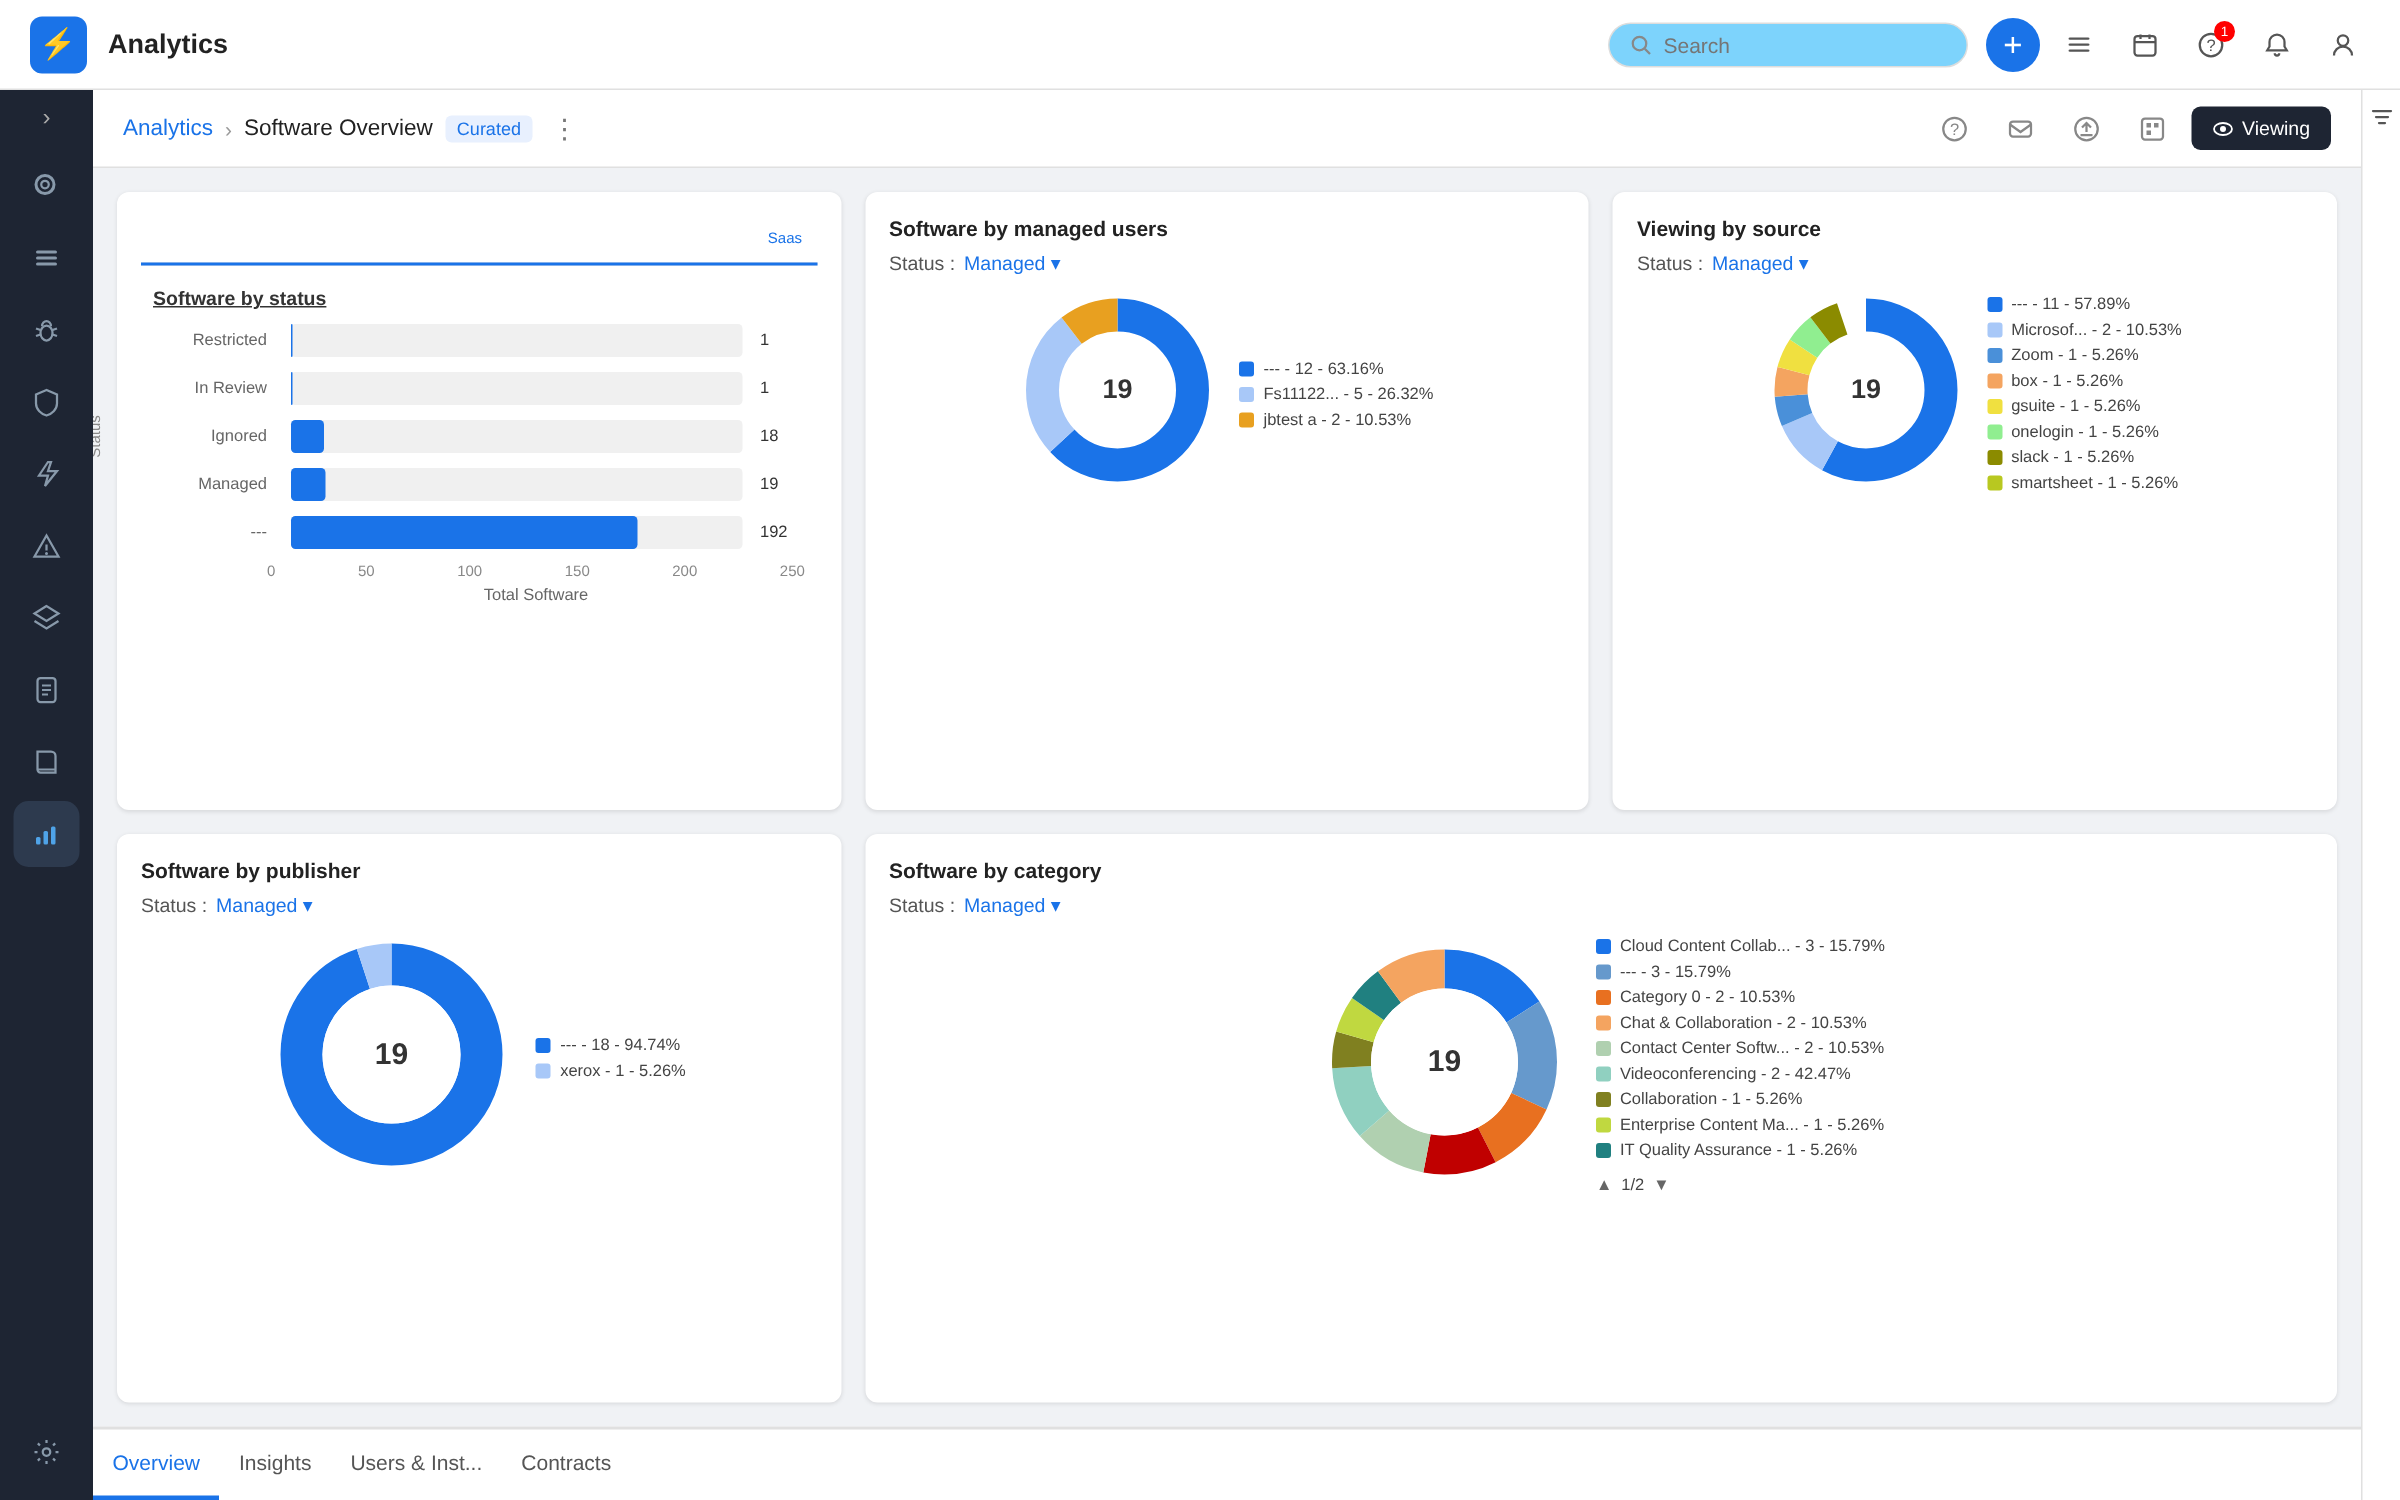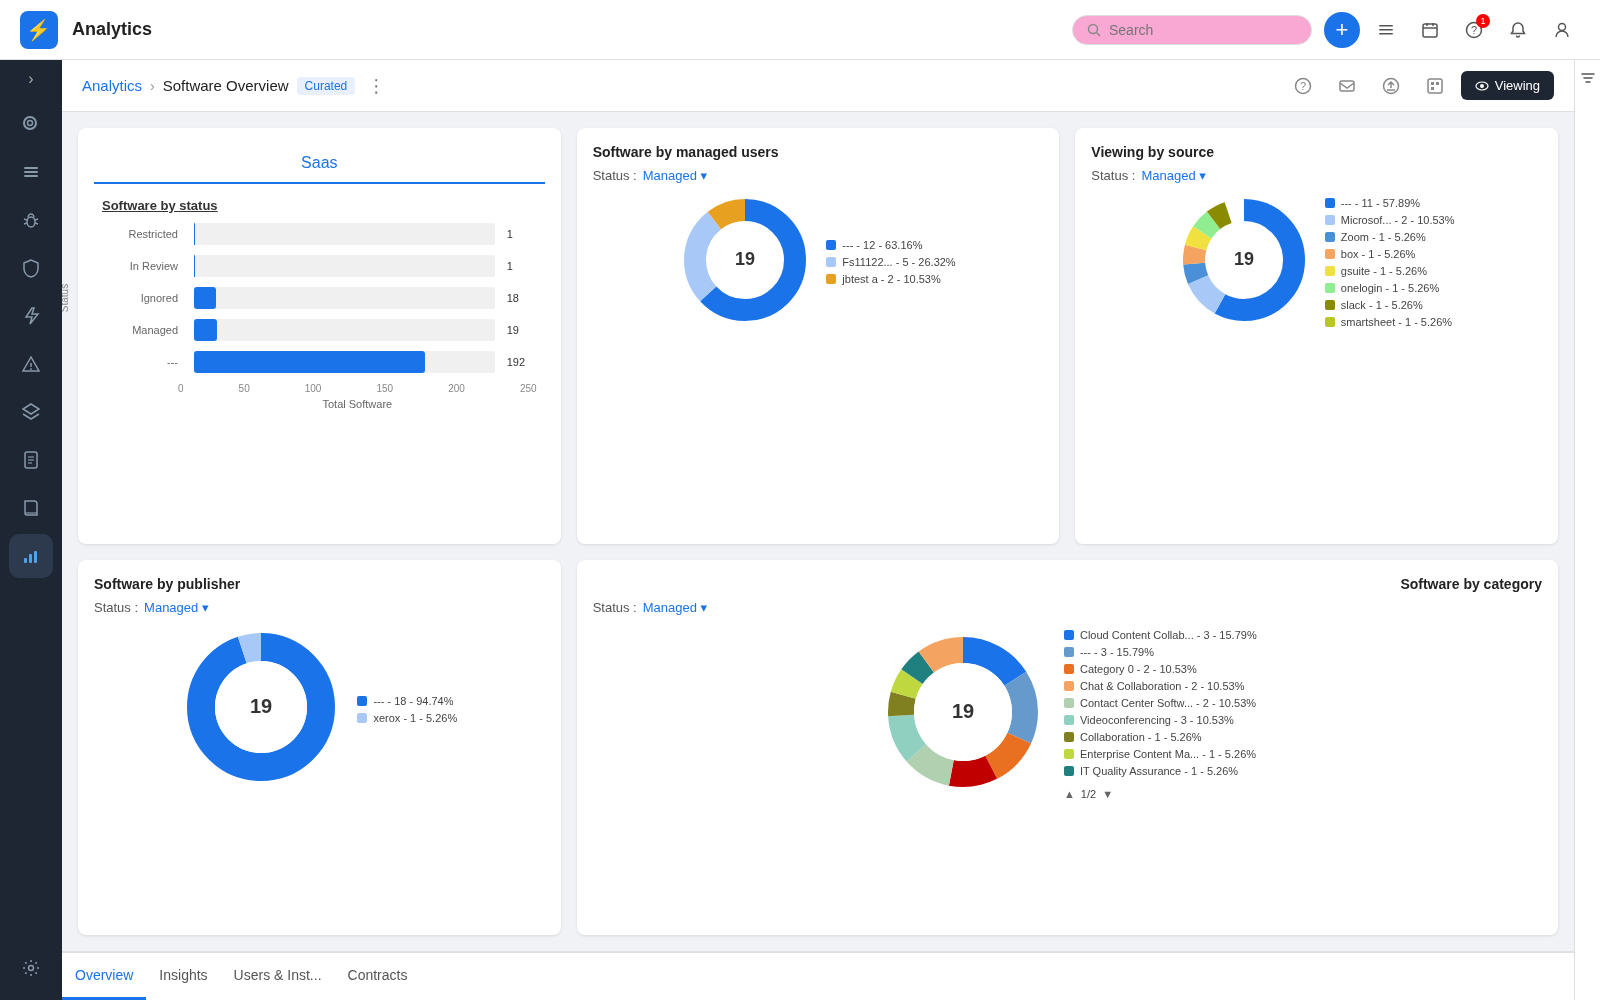--- a/index.html
+++ b/index.html
@@ -2,21 +2,21 @@
 <html><head>
   <meta charset="utf-8">
   <style>
     * { box-sizing: border-box; margin: 0; padding: 0; }
     body { font-family: -apple-system, BlinkMacSystemFont, 'Segoe UI', sans-serif; background: #f0f2f5; display: flex; flex-direction: column; height: 1000px; width: 1600px; overflow: hidden; }
 
     
     .topbar { display: flex; align-items: center; background: #fff; height: 60px; padding: 0 20px; border-bottom: 1px solid #e0e0e0; flex-shrink: 0; }
     .app-icon { width: 38px; height: 38px; background: #1a73e8; border-radius: 8px; display: flex; align-items: center; justify-content: center; color: white; font-size: 20px; margin-right: 14px; flex-shrink: 0; }
     .app-title { font-size: 18px; font-weight: 600; color: #222; flex: 1; }
-    .search-box { display: flex; align-items: center; background: #f9a8d4; border: 1px solid #ddd; border-radius: 20px; padding: 6px 14px; width: 240px; gap: 8px; }
+    .search-box { display: flex; align-items: center; background: #7dd3fc; border: 1px solid #ddd; border-radius: 20px; padding: 6px 14px; width: 240px; gap: 8px; }
     .search-box input { background: none; border: none; outline: none; font-size: 14px; color: #333; width: 180px; }
     .topbar-actions { display: flex; align-items: center; gap: 8px; margin-left: 12px; }
     .icon-btn { width: 36px; height: 36px; border-radius: 50%; display: flex; align-items: center; justify-content: center; cursor: pointer; border: none; background: transparent; font-size: 18px; color: #555; position: relative; }
     .icon-btn.blue-circle { background: #1a73e8; color: white; font-size: 22px; }
     .badge { position: absolute; top: 2px; right: 2px; background: red; color: white; font-size: 9px; width: 14px; height: 14px; border-radius: 50%; display: flex; align-items: center; justify-content: center; }
 
     
     .main-layout { display: flex; flex: 1; overflow: hidden; }
 
     
@@ -42,21 +42,21 @@
     .dashboard { flex: 1; overflow-y: auto; padding: 16px; display: grid; grid-template-columns: 1fr 1fr 1fr; grid-template-rows: auto auto; gap: 16px; }
 
     
     .card { background: #fff; border-radius: 8px; padding: 16px; box-shadow: 0 1px 3px rgba(0,0,0,0.1); }
     .card-title { font-size: 14px; font-weight: 600; color: #222; margin-bottom: 8px; }
     .card-status { display: flex; align-items: center; gap: 6px; font-size: 13px; color: #555; margin-bottom: 12px; }
     .card-status-value { color: #1a73e8; cursor: pointer; font-weight: 500; }
 
     
     .tabs { display: flex; border-bottom: 2px solid #e0e0e0; margin-bottom: 14px; }
-    .tab { flex: 1; text-align: center; padding: 10px; font-size: 16px; cursor: pointer; color: #555; border-bottom: 2px solid transparent; margin-bottom: -2px; }
+    .tab { flex: 1; text-align: right; padding: 10px; font-size: 10px; cursor: pointer; color: #555; border-bottom: 2px solid transparent; margin-bottom: -2px; }
     .tab.active { color: #1a73e8; border-bottom-color: #1a73e8; font-weight: 500; }
 
     
     .bar-chart-container { padding: 0 8px; }
     .bar-chart-title { font-size: 13px; font-weight: 600; color: #333; margin-bottom: 10px; text-decoration: underline; }
     .bar-row { display: flex; align-items: center; margin-bottom: 10px; gap: 8px; }
     .y-axis-label { position: absolute; left: -52px; top: 50%; transform: translateY(-50%) rotate(-90deg); font-size: 10px; color: #888; white-space: nowrap; }
 
     
     .donut-container { display: flex; align-items: center; gap: 16px; justify-content: center; }
@@ -434,21 +434,21 @@
                 <span>---  - 18 - 94.74%</span>
               </div>
             <div class="legend-item">
                 <div class="legend-dot" style="background:#a8c8f8;"></div>
                 <span>xerox  - 1 - 5.26%</span>
               </div>
           </div>
         </div>
       </div>
 
-      <div class="card" style="grid-column:2/4; grid-row:2;text-align:right;">
+      <div class="card" style="grid-column:2/4; grid-row:2;">
         <div class="card-title">Software by category</div>
         <div class="card-status">
           <span>Status :</span>
           <span class="card-status-value">
             <span>Managed</span> ▾
           </span>
         </div>
         <div class="donut-container">
           <div class="donut-svg-wrap">
             <svg width="170" height="170" viewBox="0 0 170 170">
@@ -483,21 +483,21 @@
             <div class="legend-item">
                 <div class="legend-dot" style="background:#f4a460;"></div>
                 <span>Chat &amp; Collaboration  - 2 - 10.53%</span>
               </div>
             <div class="legend-item">
                 <div class="legend-dot" style="background:#b0d0b0;"></div>
                 <span>Contact Center Softw...  - 2 - 10.53%</span>
               </div>
             <div class="legend-item">
                 <div class="legend-dot" style="background:#90d0c0;"></div>
-                <span>Videoconferencing  - 3 - 10.53%</span>
+                <span>Videoconferencing  - 2 - 42.47%</span>
               </div>
             <div class="legend-item">
                 <div class="legend-dot" style="background:#808020;"></div>
                 <span>Collaboration  - 1 - 5.26%</span>
               </div>
             <div class="legend-item">
                 <div class="legend-dot" style="background:#c0d840;"></div>
                 <span>Enterprise Content Ma...  - 1 - 5.26%</span>
               </div>
             <div class="legend-item">

